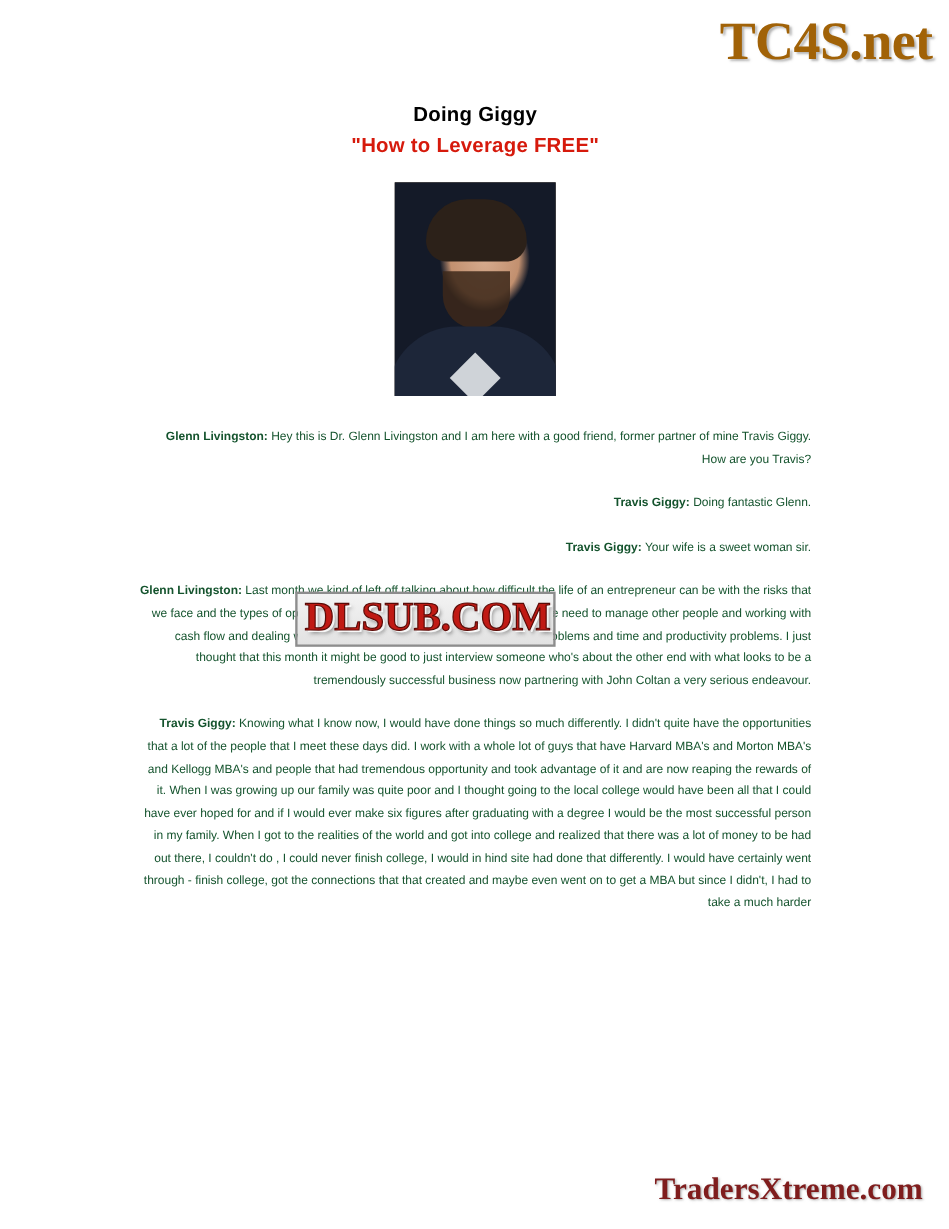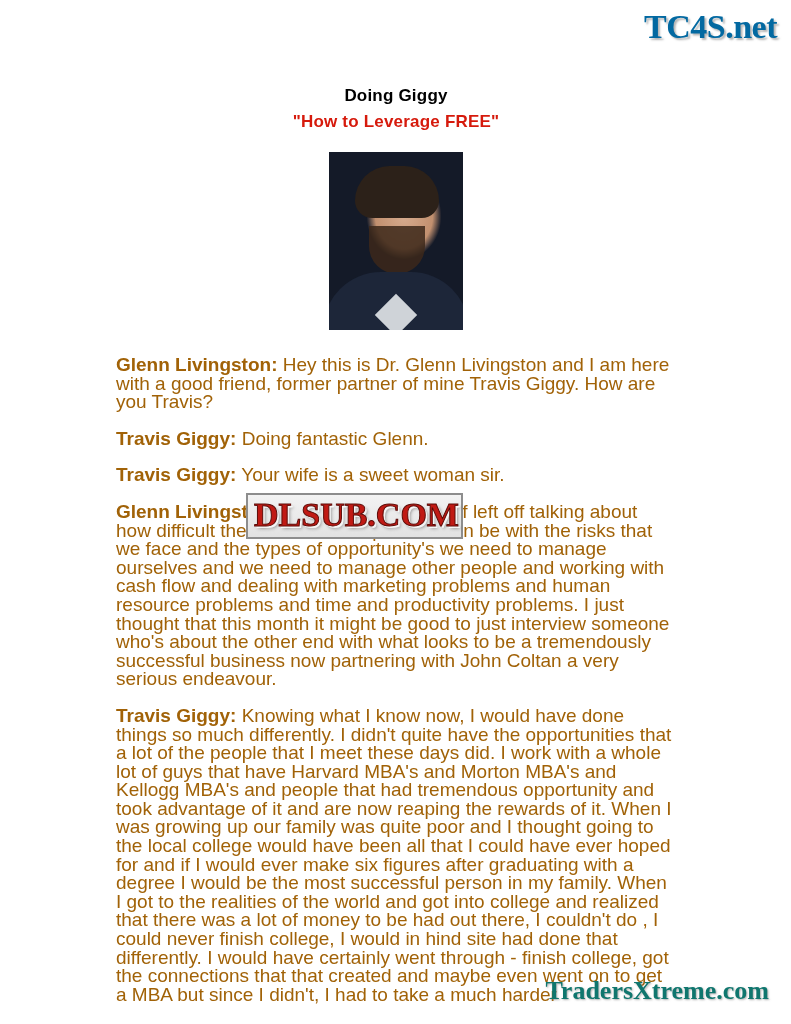--- a/index.html
+++ b/index.html
@@ -18,23 +18,23 @@
     position: absolute;
     inset: 0;
     background: #ffffff;
   }
   
   .brand-top {
     position: absolute;
     top: 8px;
     right: 14px;
     font-family: "Liberation Serif", serif;
-    font-size: 34px;
+    font-size: 45px;
     font-weight: bold;
-    color: #0369a1;
+    color: #a16207;
     letter-spacing: -0.5px;
     text-shadow: 2px 2px 2px rgba(120,120,120,0.55);
     white-space: nowrap;
   }
   .content {
     position: absolute;
     left: 116px;
     top: 86px;
     width: 560px;
   }
@@ -103,24 +103,24 @@
     position: absolute;
     left: 52px;
     bottom: 0;
     width: 30px;
     height: 30px;
     background: #cfd3d8;
     transform: rotate(45deg);
   }
   .para {
     margin: 18px 0 0 0;
-    font-size: 19px;
+    font-size: 10px;
     line-height: 18.6px;
-    color: #a16207;
-    text-align: left;
+    color: #14532d;
+    text-align: right;
   }
   .para .who {
     font-weight: bold;
   }
   .para.first-para {
     margin-top: 26px;
   }
   
   .dlsub {
     position: absolute;
@@ -138,21 +138,21 @@
     padding: 1px 2px 3px 6px;
     white-space: nowrap;
   }
   .brand-bottom {
     position: absolute;
     bottom: 18px;
     right: 22px;
     font-family: "Liberation Serif", serif;
     font-size: 26px;
     font-weight: bold;
-    color: #0f766e;
+    color: #7f1d1d;
     text-shadow: 1px 1px 2px rgba(120,120,120,0.6);
     white-space: nowrap;
   }
 </style>
 </head>
 <body>
 
 <div class="page">
 
   <div class="brand-top">TC4S.net</div>

